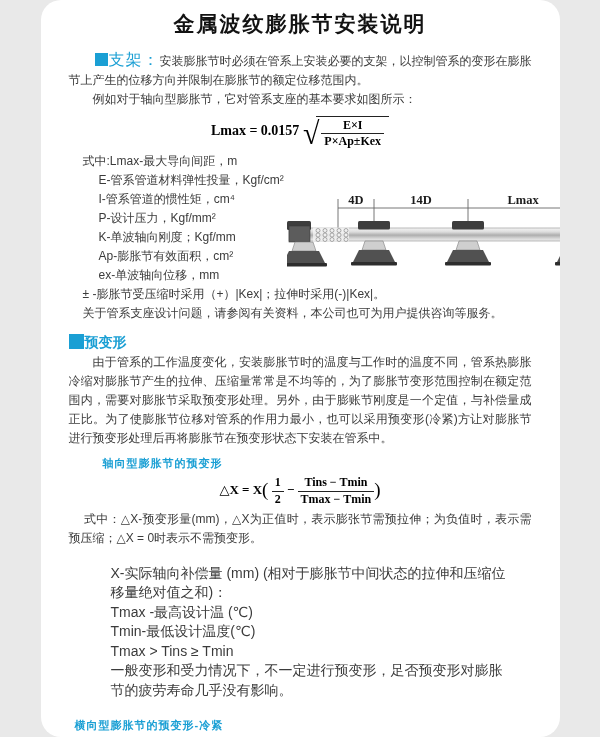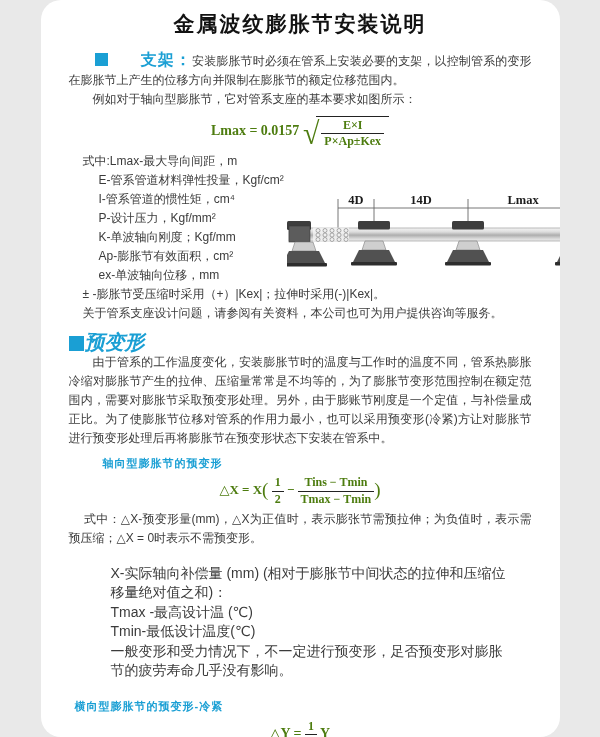--- a/index.html
+++ b/index.html
@@ -13,38 +13,38 @@
     text-align:center;font-size:21px;font-weight:bold;color:#121212;
     letter-spacing:2px;line-height:28px;margin:0;
   }
   .para{font-size:12px;line-height:19px;text-align:justify;margin:0;}
   .p-first{margin-top:12px;}
   .marker{
     display:inline-block;width:13px;height:13px;background:#1a9fd4;
     vertical-align:-1px;margin:0 1px 0 26px;
   }
   .marker-lg{display:inline-block;width:15px;height:15px;background:#1a9fd4;vertical-align:-2px;margin-right:1px;}
-  .sec1-head{font-size:16px;font-weight:bold;color:#1a9fd4;letter-spacing:1px;padding-left:32px;}
+  .sec1-head{font-size:16px;font-weight:normal;color:#1a9fd4;letter-spacing:1px;}
   .indent{text-indent:2em;}
   .formula{
     text-align:center;font-family:"Liberation Serif","DejaVu Serif",serif;
-    font-size:14px;font-weight:bold;color:#4d7c0f;
+    font-size:14px;font-weight:bold;color:#000000;
   }
   .f1{margin:7px 0 4px 0;}
   .frac{display:inline-block;vertical-align:middle;text-align:center;line-height:1.1;font-size:12px;}
   .frac .num{display:block;border-bottom:1px solid #222;padding:0 3px 1px 3px;}
   .frac .den{display:block;padding:1px 3px 0 3px;}
   .f-it{}
   .sqrt{display:inline-flex;align-items:center;vertical-align:middle;}
   .rad{font-size:30px;font-weight:400;line-height:0.9;display:inline-block;margin-right:-3px;transform:scaleY(1.05);}
   .sqrt-body{display:inline-block;border-top:1.6px solid #222;padding:2px 5px 0 5px;}
   .defs{list-style:none;margin:4px 0 0 0;padding:0;font-size:12px;line-height:19px;}
   .defs li{margin-left:30px;}
   .defs li.flush{margin-left:14px;}
-  .sec-head2{margin:8px 0 0 0;font-size:20px;font-weight:bold;color:#1a9fd4;line-height:22px;font-style:italic;}
+  .sec-head2{margin:8px 0 0 0;font-size:14px;font-weight:bold;color:#1a9fd4;line-height:22px;}
   .sub-head{margin:6px 0 2px 34px;font-size:11px;font-weight:bold;color:#1a9fd4;line-height:18px;letter-spacing:1px;}
   .f2{margin:4px 0 4px 0;font-size:13px;}
   .big-paren{font-size:19px;vertical-align:-2px;font-weight:normal;}
   .explain{margin-top:2px;text-indent:1.3em;}
   .defs2{list-style:none;margin:16px;padding:0;font-size:14px;line-height:19.5px;}
   .defs2 li{margin-left:26px;}
   .f3{margin:5px 0 3px 0;}
   .final-note{margin-left:30px;}
   .diagram{position:absolute;left:246px;top:190px;}
 </style>
@@ -164,20 +164,21 @@
     <span>−</span>
     <span class="frac f-it"><span class="num">Tins − Tmin</span><span class="den">Tmax − Tmin</span></span><span class="big-paren">)</span>
   </div>
 
   <p class="para explain">式中：△X-预变形量(mm)，△X为正值时，表示膨张节需预拉伸；为负值时，表示需预压缩；△X = 0时表示不需预变形。</p>
 
   <ul class="defs2">
     <li>X-实际轴向补偿量 (mm) (相对于膨胀节中间状态的拉伸和压缩位移量绝对值之和)：</li>
     <li>Tmax -最高设计温 (℃)</li>
     <li>Tmin-最低设计温度(℃)</li>
+    <li>Tmax &gt; Tins ≥ Tmin</li>
     <li>一般变形和受力情况下，不一定进行预变形，足否预变形对膨胀节的疲劳寿命几乎没有影响。</li>
   </ul>
 
   <h3 class="sub-head" style="margin-left:6px;">横向型膨胀节的预变形-冷紧</h3>
 
   <div class="formula f3">
     <span>△Y =</span>
     <span class="frac"><span class="num">1</span><span class="den">2</span></span>
     <span>Y</span>
   </div>

